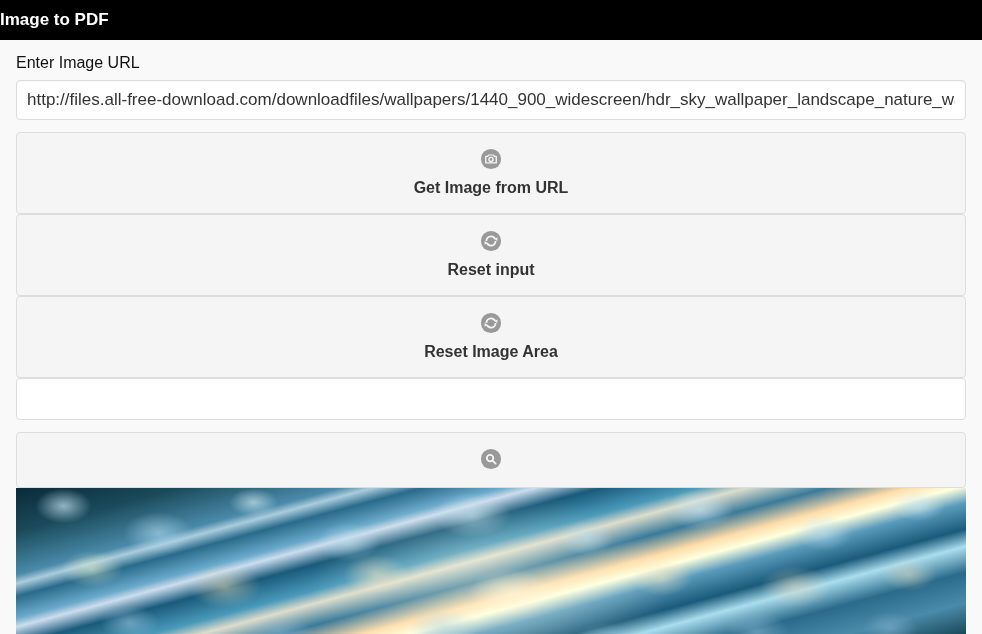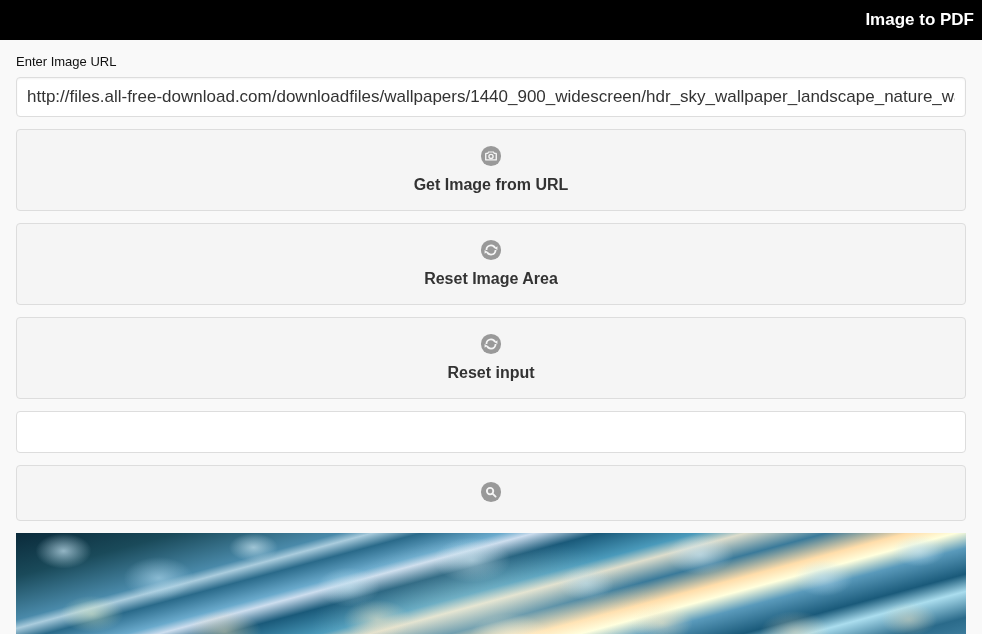--- a/index.html
+++ b/index.html
@@ -10,32 +10,32 @@
 
     body {
       font-family: -apple-system, BlinkMacSystemFont, "Helvetica Neue", Helvetica, Arial, sans-serif;
       background: #f9f9f9;
       width: 982px;
     }
 
     .header {
       background: #000;
       color: #fff;
-      text-align: right;
-      padding: 10px 8px;
+      text-align: left;
+      padding: 10px 0;
       font-weight: bold;
       font-size: 17px;
     }
 
     .content {
       padding: 14px 16px 0 16px;
     }
 
     .label {
-      font-size: 13px;
+      font-size: 16px;
       color: #111;
       margin-bottom: 8px;
     }
 
     .input-url {
       width: 100%;
       font-size: 17px;
       padding: 9px 10px;
       border: 1px solid #ddd;
       border-radius: 4px;
@@ -45,21 +45,21 @@
       margin-bottom: 12px;
       font-family: inherit;
     }
 
     .big-btn {
       width: 100%;
       background: #f5f5f5;
       border: 1px solid #ddd;
       border-radius: 4px;
       padding: 14px 0 16px 0;
-      margin-bottom: 12px;
+      margin-bottom: 0;
       text-align: center;
       cursor: pointer;
       display: flex;
       flex-direction: column;
       align-items: center;
       gap: 8px;
     }
 
     .big-btn .icon {
       width: 24px;
@@ -179,32 +179,32 @@
   </div>
 
   <div class="big-btn">
     <span class="icon">
       <svg viewBox="0 0 24 24" width="22" height="22">
         <circle class="icon-circle" cx="12" cy="12" r="11"></circle>
         <path fill="#f5f5f5" d="M12 6a6 6 0 0 1 5.65 4h-2.15A4 4 0 0 0 12 8a4 4 0 0 0-4 4H6a6 6 0 0 1 6-6zm0 12a6 6 0 0 1-5.65-4h2.15A4 4 0 0 0 12 16a4 4 0 0 0 4-4h2a6 6 0 0 1-6 6z"></path>
         <path fill="#f5f5f5" d="M16 10l3-2v4zM8 14l-3 2v-4z"></path>
       </svg>
     </span>
-    <span class="btn-label">Reset Image Area</span>
+    <span class="btn-label">Reset input</span>
   </div>
 
   <div class="big-btn">
     <span class="icon">
       <svg viewBox="0 0 24 24" width="22" height="22">
         <circle class="icon-circle" cx="12" cy="12" r="11"></circle>
         <path fill="#f5f5f5" d="M12 6a6 6 0 0 1 5.65 4h-2.15A4 4 0 0 0 12 8a4 4 0 0 0-4 4H6a6 6 0 0 1 6-6zm0 12a6 6 0 0 1-5.65-4h2.15A4 4 0 0 0 12 16a4 4 0 0 0 4-4h2a6 6 0 0 1-6 6z"></path>
         <path fill="#f5f5f5" d="M16 10l3-2v4zM8 14l-3 2v-4z"></path>
       </svg>
     </span>
-    <span class="btn-label">Reset input</span>
+    <span class="btn-label">Reset Image Area</span>
   </div>
 
   <div class="file-input-row"></div>
 
   <div class="big-btn">
     <span class="icon">
       <svg viewBox="0 0 24 24" width="22" height="22">
         <circle class="icon-circle" cx="12" cy="12" r="11"></circle>
         <circle cx="11" cy="11" r="3.5" fill="none" stroke="#f5f5f5" stroke-width="2"></circle>
         <line x1="14" y1="14" x2="17" y2="17" stroke="#f5f5f5" stroke-width="2" stroke-linecap="round"></line>

